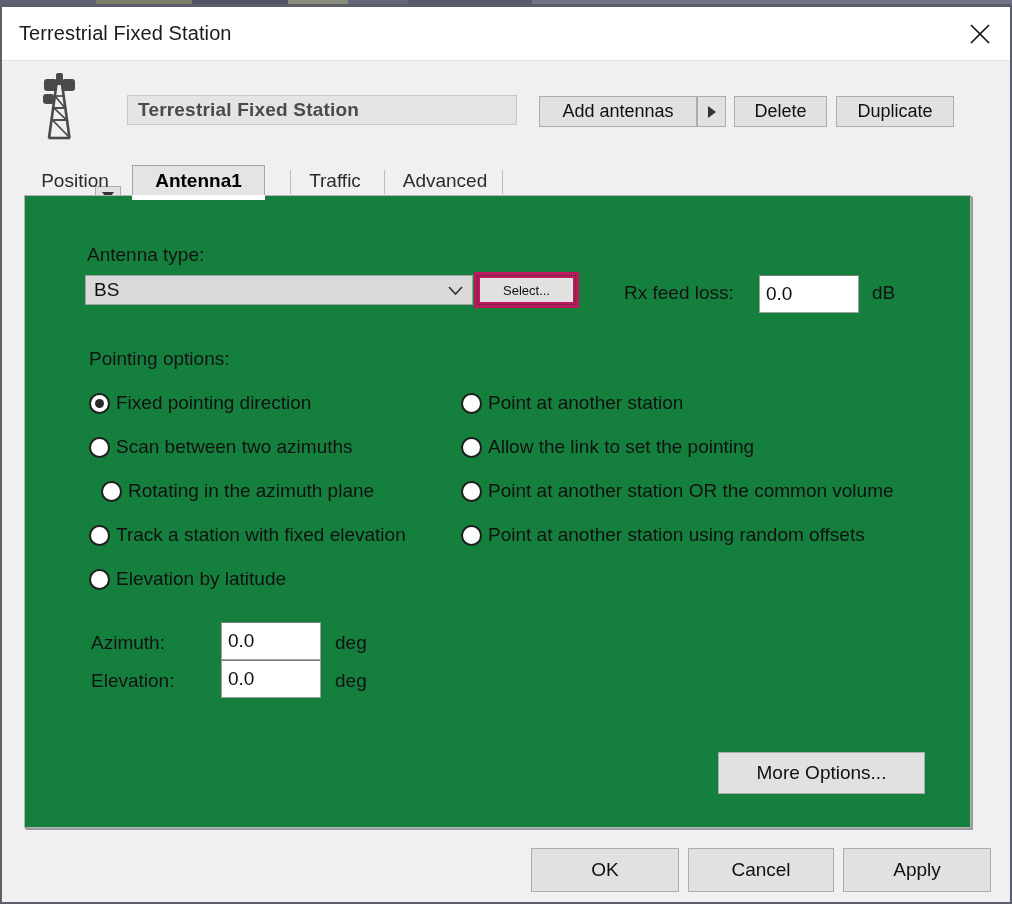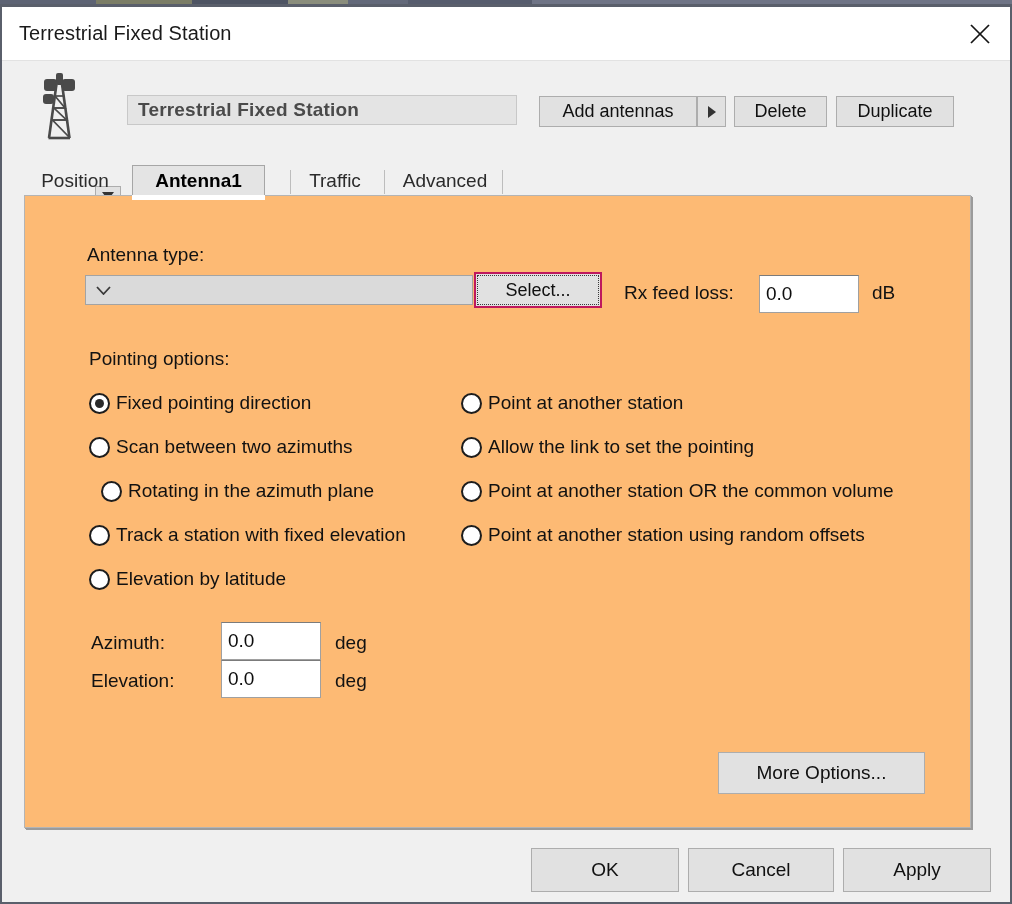--- a/index.html
+++ b/index.html
@@ -143,21 +143,21 @@
     width: 133px; height: 5px;
     background: #ffffff;
     z-index: 4;
   }
 
   
   .panel {
     position: absolute;
     left: 22px; top: 188px;
     width: 947px; height: 633px;
-    background: #fdba74;
+    background: #15803d;
     border: 1px solid #b4b4b4;
     box-shadow: 1px 1px 0 0 #9b9b9b, 2px 2px 0 0 #9b9b9b;
   }
 
   .lbl {
     position: absolute;
     font-size: 19px;
     color: #121212;
     white-space: nowrap;
   }
@@ -177,26 +177,26 @@
     font-size: 19px;
     color: #111;
     flex: 1;
   }
   .combo .chev {
     width: 34px; display: flex; align-items: center; justify-content: center;
   }
   .btn-select {
     position: absolute;
     left: 449px; top: 76px;
-    width: 128px; height: 36px;
+    width: 105px; height: 36px;
     background: #e1e1e1;
-    border: 2px solid #be185d;
+    border: 6px solid #be185d;
     outline: 1px dotted #3a3a3a;
     outline-offset: -4px;
-    font-size: 18px;
+    font-size: 13px;
   }
 
   .txtbox {
     position: absolute;
     background: #ffffff;
     border: 1px solid #a0a0a0;
     border-top-color: #7b7b7b;
     font-family: "Liberation Sans", sans-serif;
     font-size: 19px;
     color: #0d0d0d;
@@ -353,20 +353,21 @@
       </div>
       <div class="tab-sep" style="left:478px;"></div>
     </div>
     <div class="tab-notch"></div>
 
     <div class="panel">
 
       <div class="lbl" style="left:62px; top:48px;">Antenna type:</div>
 
       <div class="combo">
+        <span class="val">BS</span>
         <span class="chev">
           <svg width="15" height="9" viewBox="0 0 15 9">
             <polyline points="1,1 7.5,8 14,1" fill="none" stroke="#3a3a3a" stroke-width="1.8"></polyline>
           </svg>
         </span>
       </div>
 
       <div class="btn btn-select">
         <span>Select...</span>
       </div>

